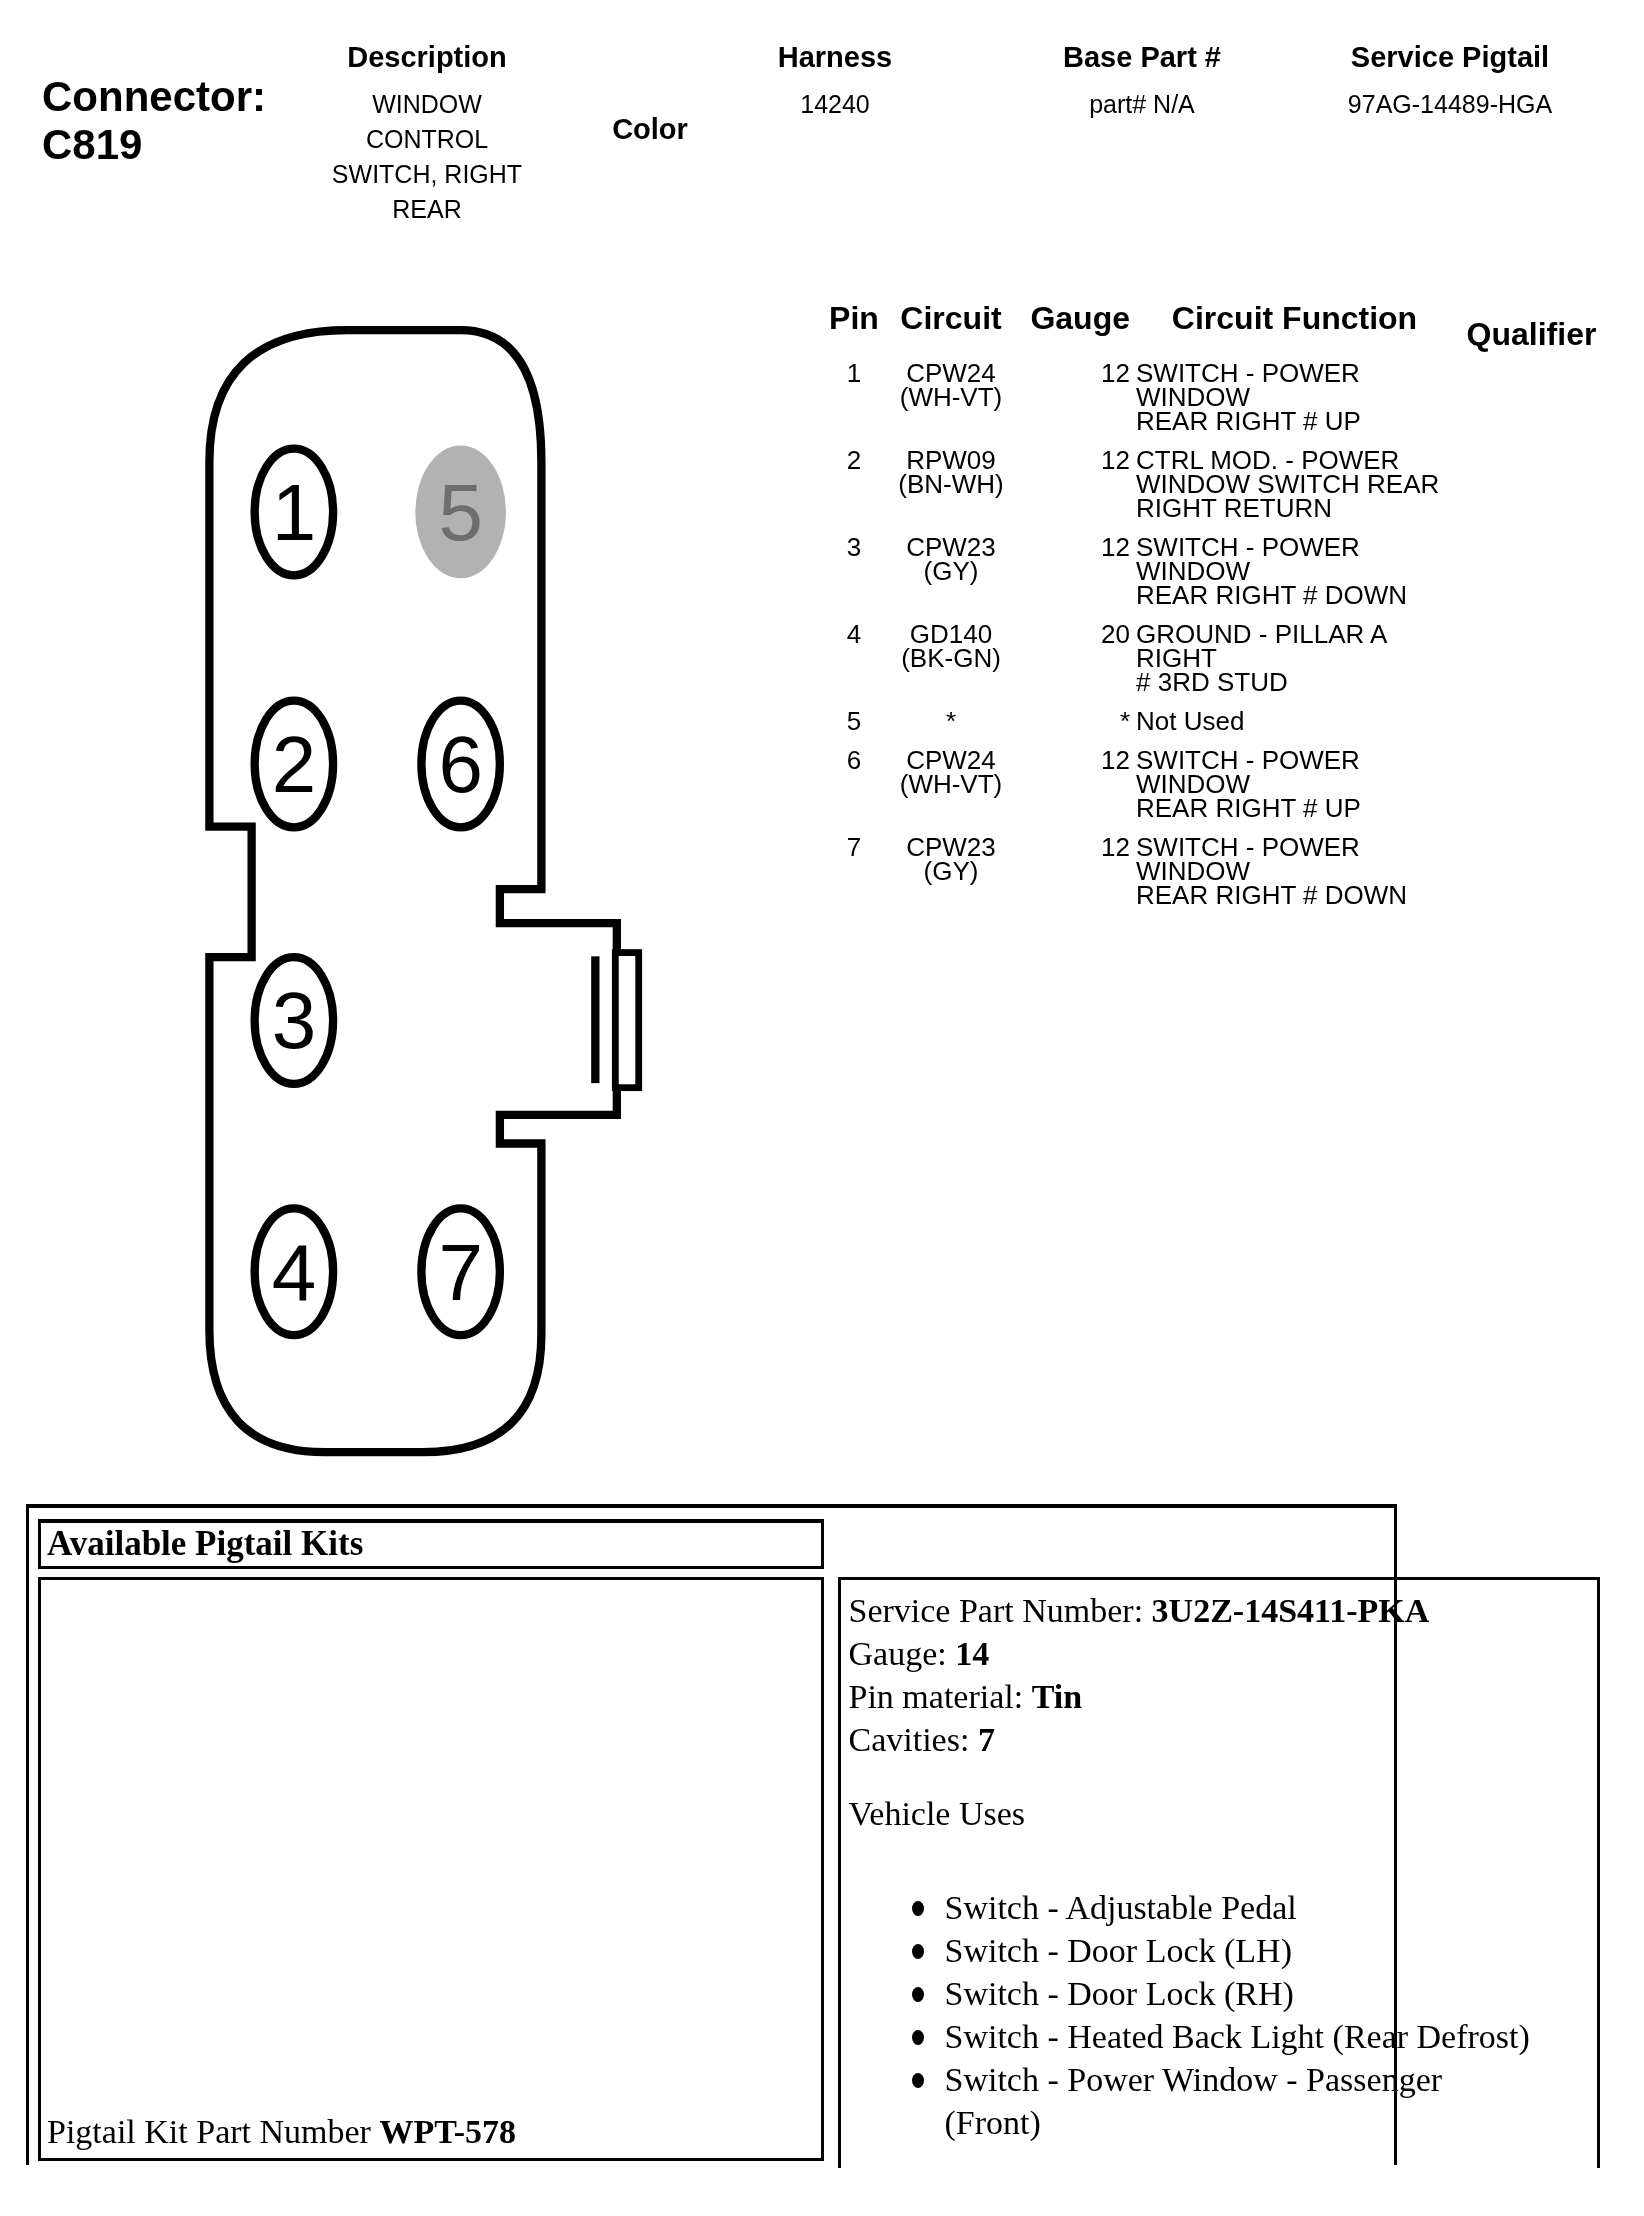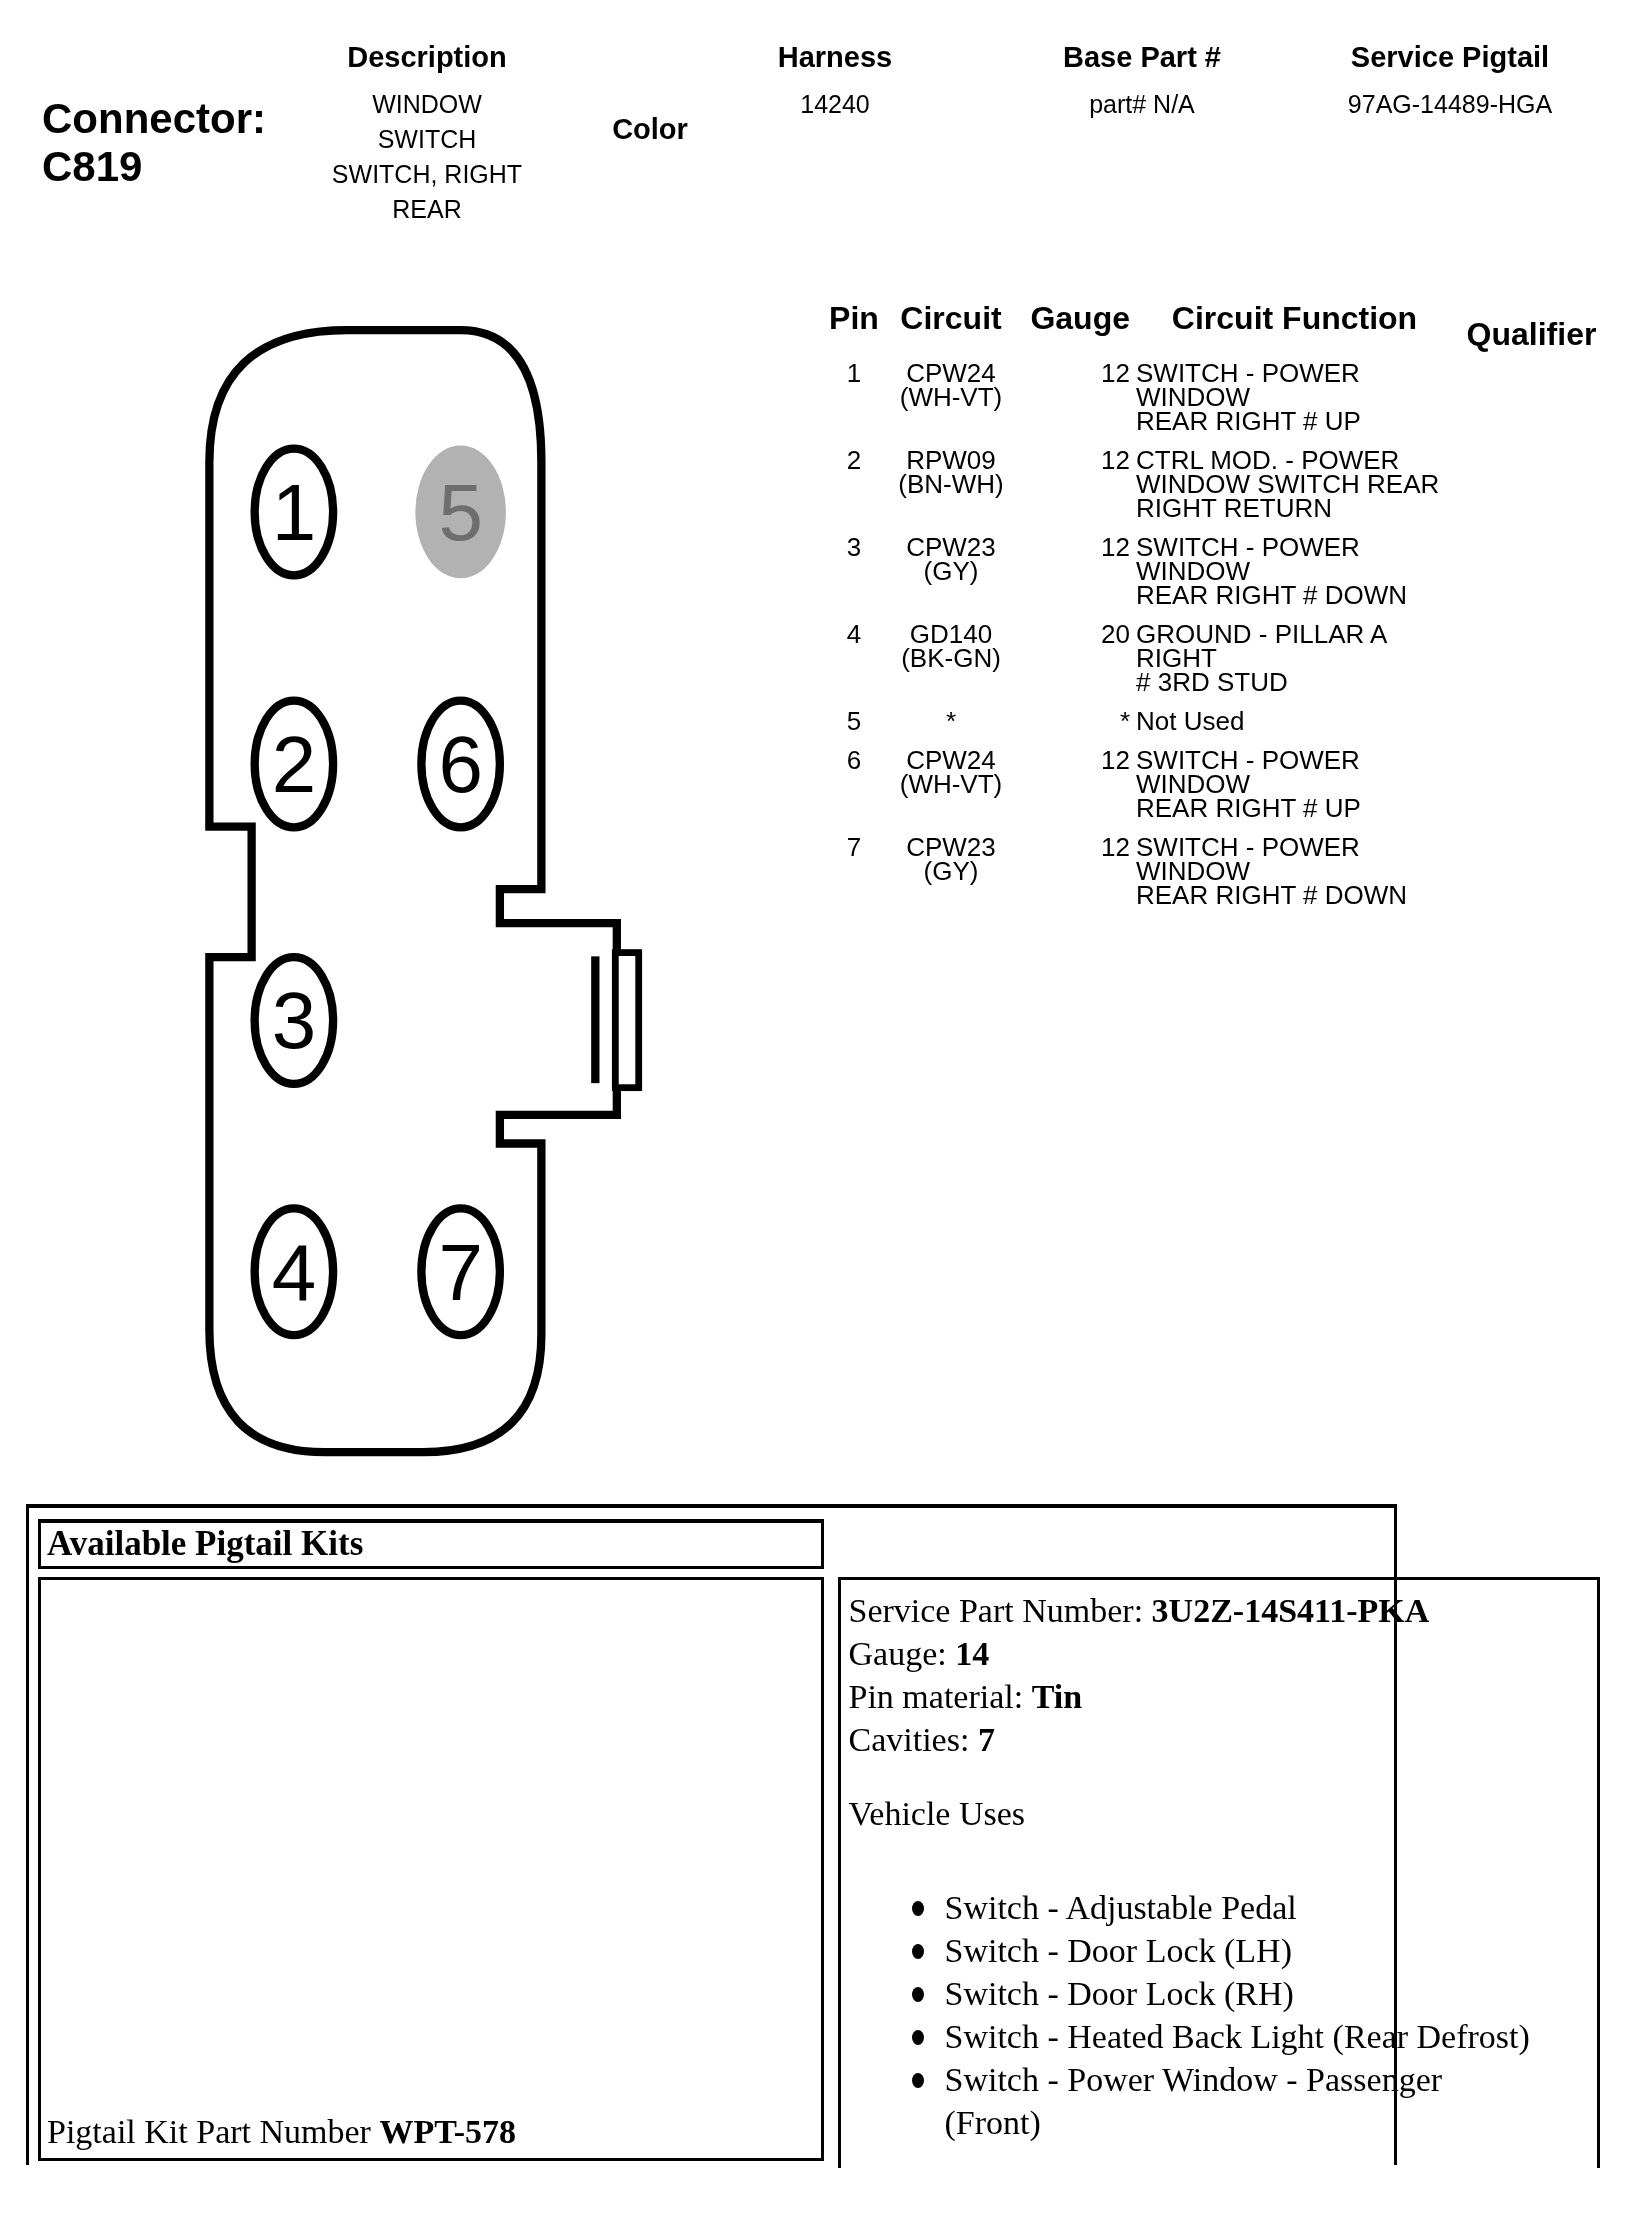--- a/index.html
+++ b/index.html
@@ -1,21 +1,21 @@
 <!DOCTYPE html>
 <html style="font-size:12px"><head>
 <meta charset="utf-8">
 <style>
   html,body{margin:0;padding:0;background:#fff;}
   .page{position:relative;width:1644px;height:2216px;background:#fff;color:#000;
         font-family:"Liberation Sans",sans-serif;overflow:hidden;}
   .abs{position:absolute;}
   .ctr{transform:translateX(-50%);text-align:center;}
   
-  .connector-block{left:42px;top:95px;font-weight:bold;font-size:42px;line-height:48px;}
+  .connector-block{left:42px;top:73px;font-weight:bold;font-size:42px;line-height:48px;}
   .col-head{top:42px;font-weight:bold;font-size:29px;line-height:30px;white-space:nowrap;}
   .col-val{top:87px;font-size:25px;line-height:35px;white-space:nowrap;}
   .desc-val{white-space:normal;width:272px;}
   .color-head{top:113px;font-weight:bold;font-size:29px;}
   
   .connector-svg{position:absolute;left:189px;top:317px;width:498px;height:1155px;}
   
   .pin-table{position:absolute;left:827px;top:303px;width:778px;}
   .pt-head{display:flex;font-weight:bold;font-size:32px;line-height:30px;}
   .pt-row{display:flex;font-size:26px;line-height:24px;margin-top:15px;}
@@ -52,21 +52,21 @@
 <div class="page">
 
   <div class="abs connector-block">
     <div>Connector:</div>
     <div>C819</div>
   </div>
 
   <div class="abs ctr col-head" style="left:427px;">Description</div>
   <div class="abs ctr col-val desc-val" style="left:427px;" id="desc-lines">
       <div>WINDOW</div>
-      <div>SWITCH</div>
+      <div>CONTROL</div>
       <div>SWITCH, RIGHT</div>
       <div>REAR</div>
     </div>
 
   <div class="abs ctr color-head" style="left:650px;">Color</div>
 
   <div class="abs ctr col-head" style="left:835px;">Harness</div>
   <div class="abs ctr col-val" style="left:835px;">14240</div>
 
   <div class="abs ctr col-head" style="left:1142px;">Base Part #</div>

